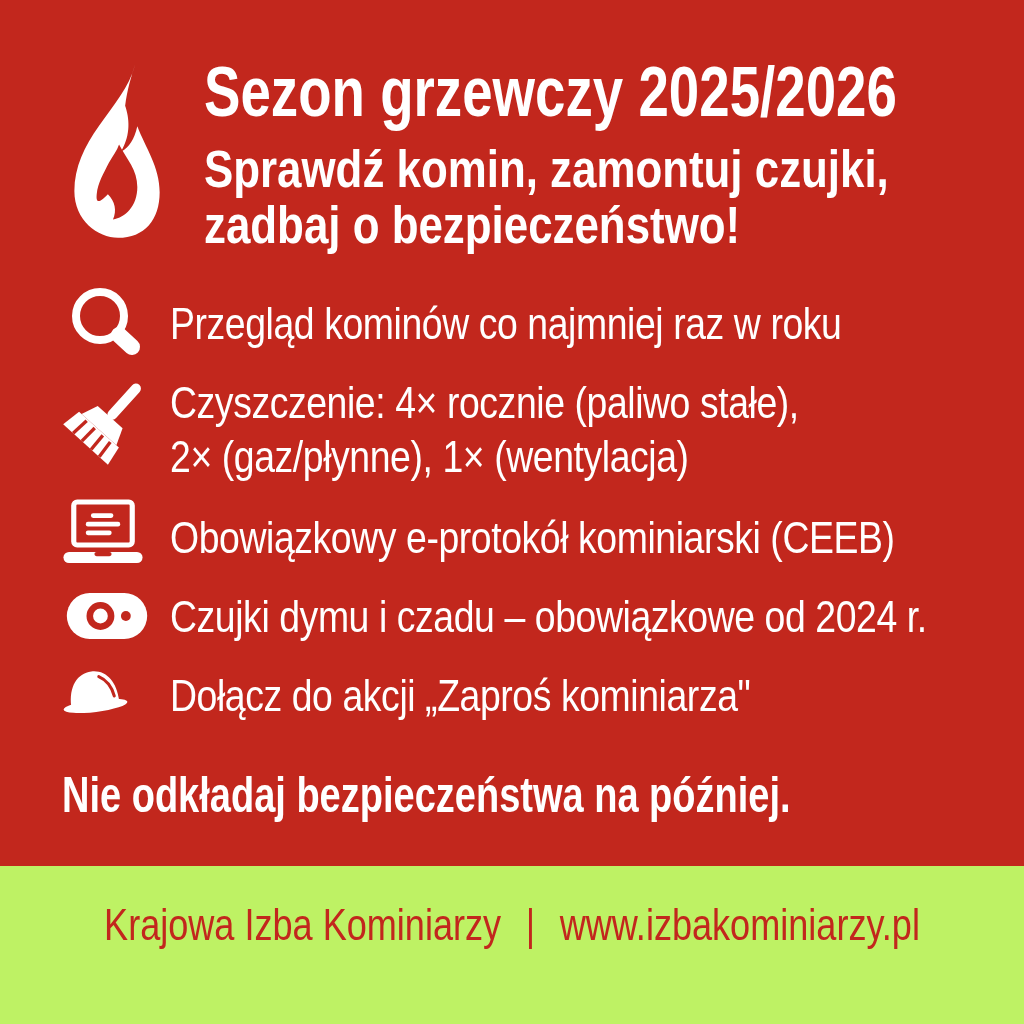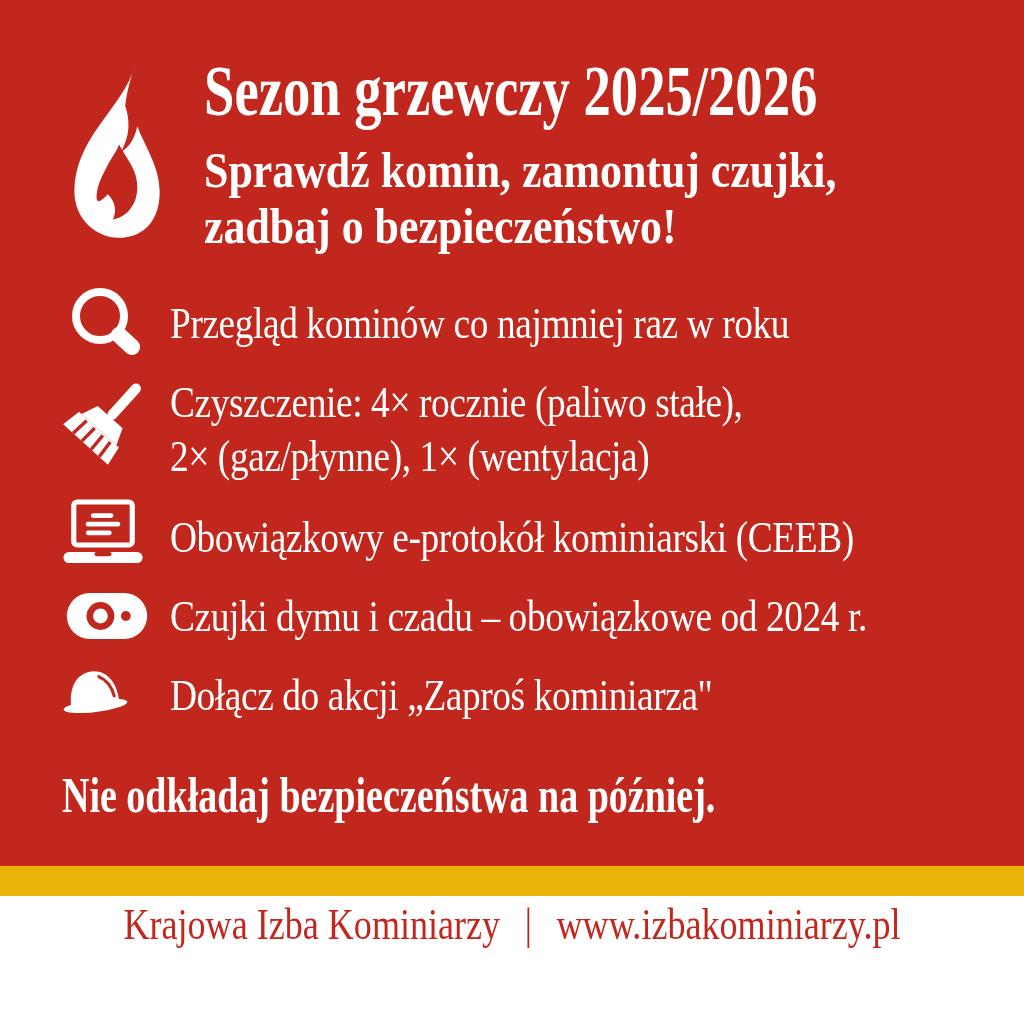--- a/index.html
+++ b/index.html
@@ -1,17 +1,17 @@
 <!DOCTYPE html>
 <html><head>
 <meta charset="utf-8">
 <style>
   html,body{margin:0;padding:0;background:#ffffff;}
   body{width:1024px;height:1024px;font-family:"Liberation Sans","DejaVu Sans",sans-serif;overflow:hidden;}
-  .poster{position:relative;width:1024px;height:896px;background:#eab308;font-family:Liberation Serif, serif;}
+  .poster{position:relative;width:1024px;height:1024px;background:#bef264;}
   .red-panel{position:absolute;left:0;top:0;width:1024px;height:866px;background:#C2271D;}
   .wtxt{color:#ffffff;white-space:nowrap;}
   .cx{transform-origin:0 50%;}
   .title{position:absolute;left:204px;top:56px;font-size:71px;font-weight:bold;line-height:1;transform:scaleX(0.77);}
   .subtitle{position:absolute;left:204px;top:142px;font-size:51px;font-weight:bold;line-height:1.1;transform:scaleX(0.86);}
   .item-text{position:absolute;left:170px;font-size:44px;line-height:1.1;transform:scaleX(0.85);letter-spacing:-0.5px;}
   .item-text.two-line{line-height:1.22;}
   .closing{position:absolute;left:62px;top:768px;font-size:50px;font-weight:bold;line-height:1.1;transform:scaleX(0.76);}
   .footer{position:absolute;left:0;top:901px;width:1024px;text-align:center;color:#C2271D;font-size:44px;line-height:1.1;white-space:nowrap;transform:scaleX(0.82);transform-origin:50% 50%;}
   .footer .sep{display:inline-block;margin:0 30px;font-weight:300;}

